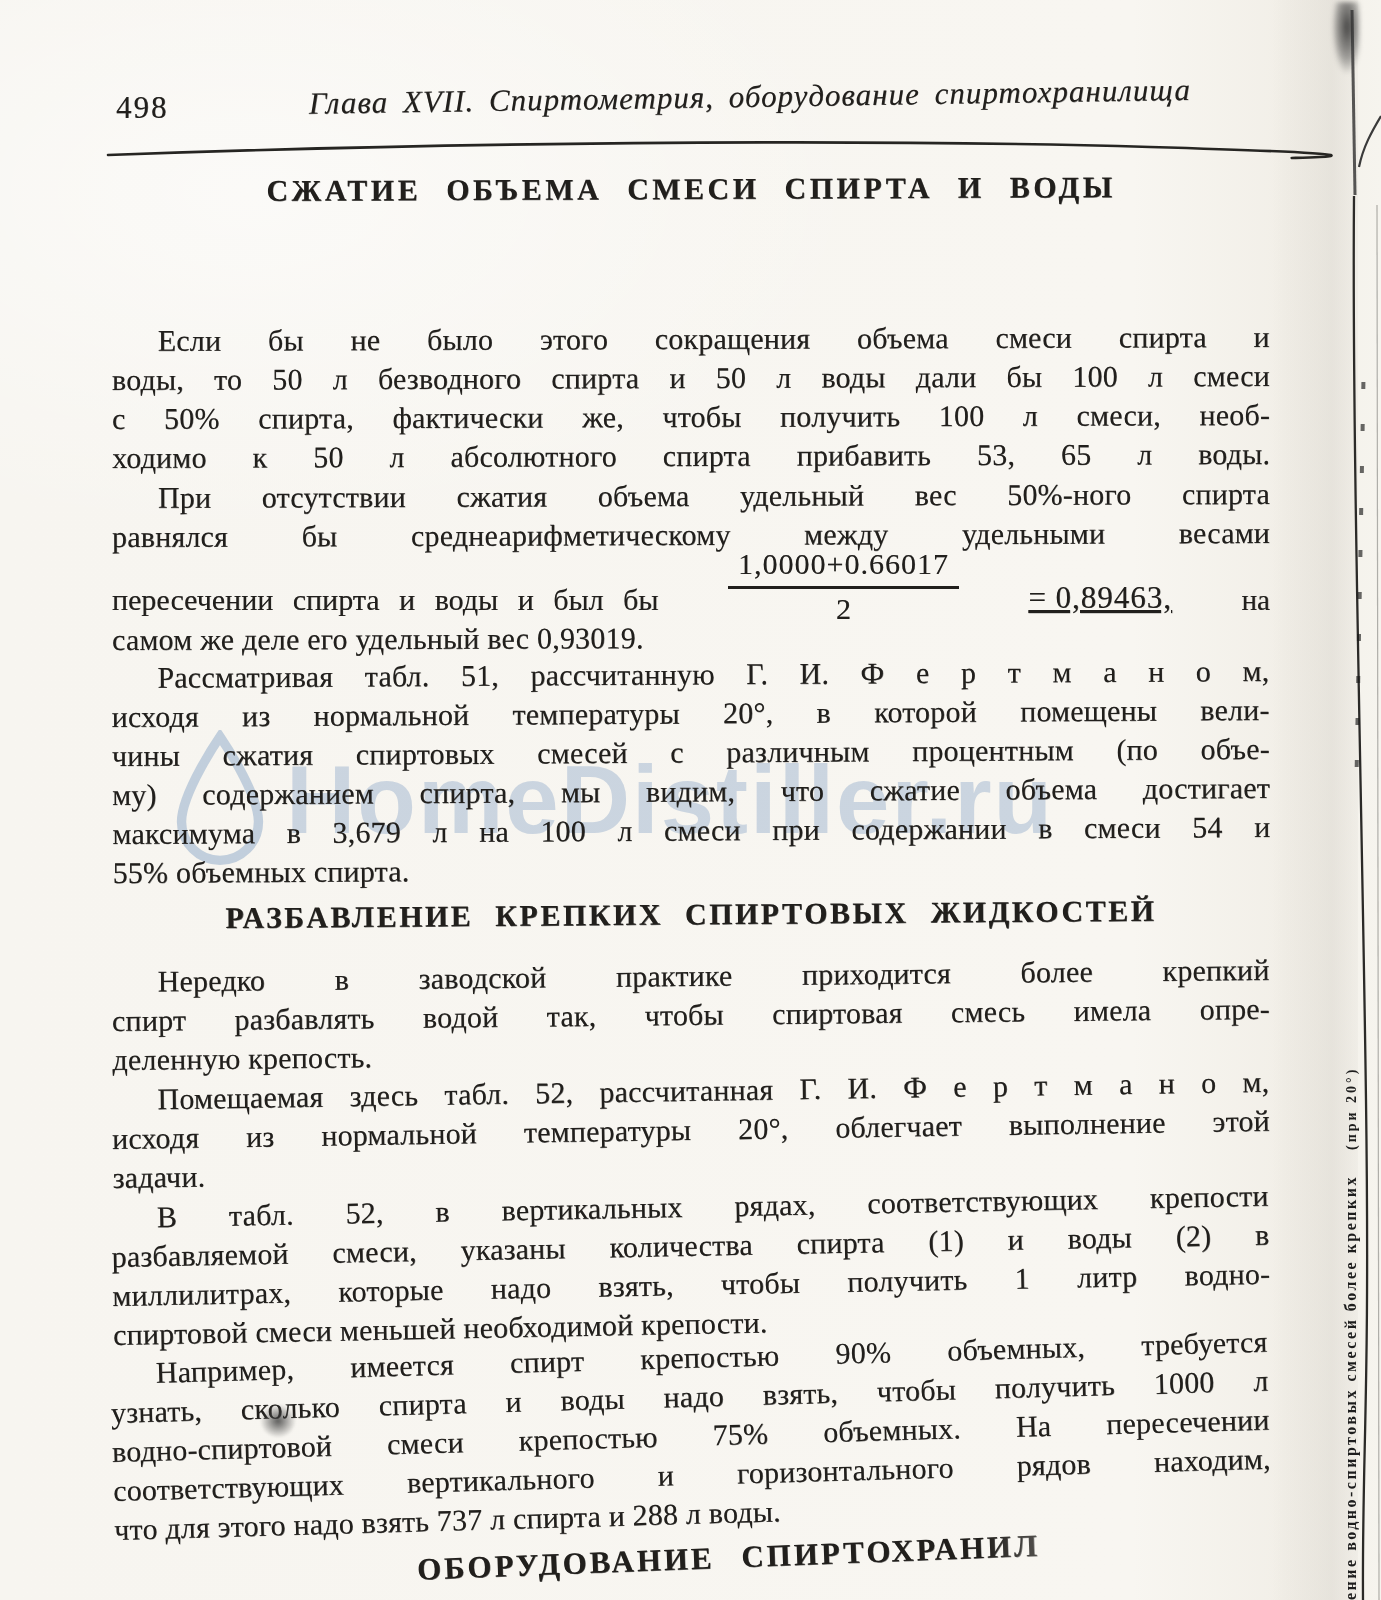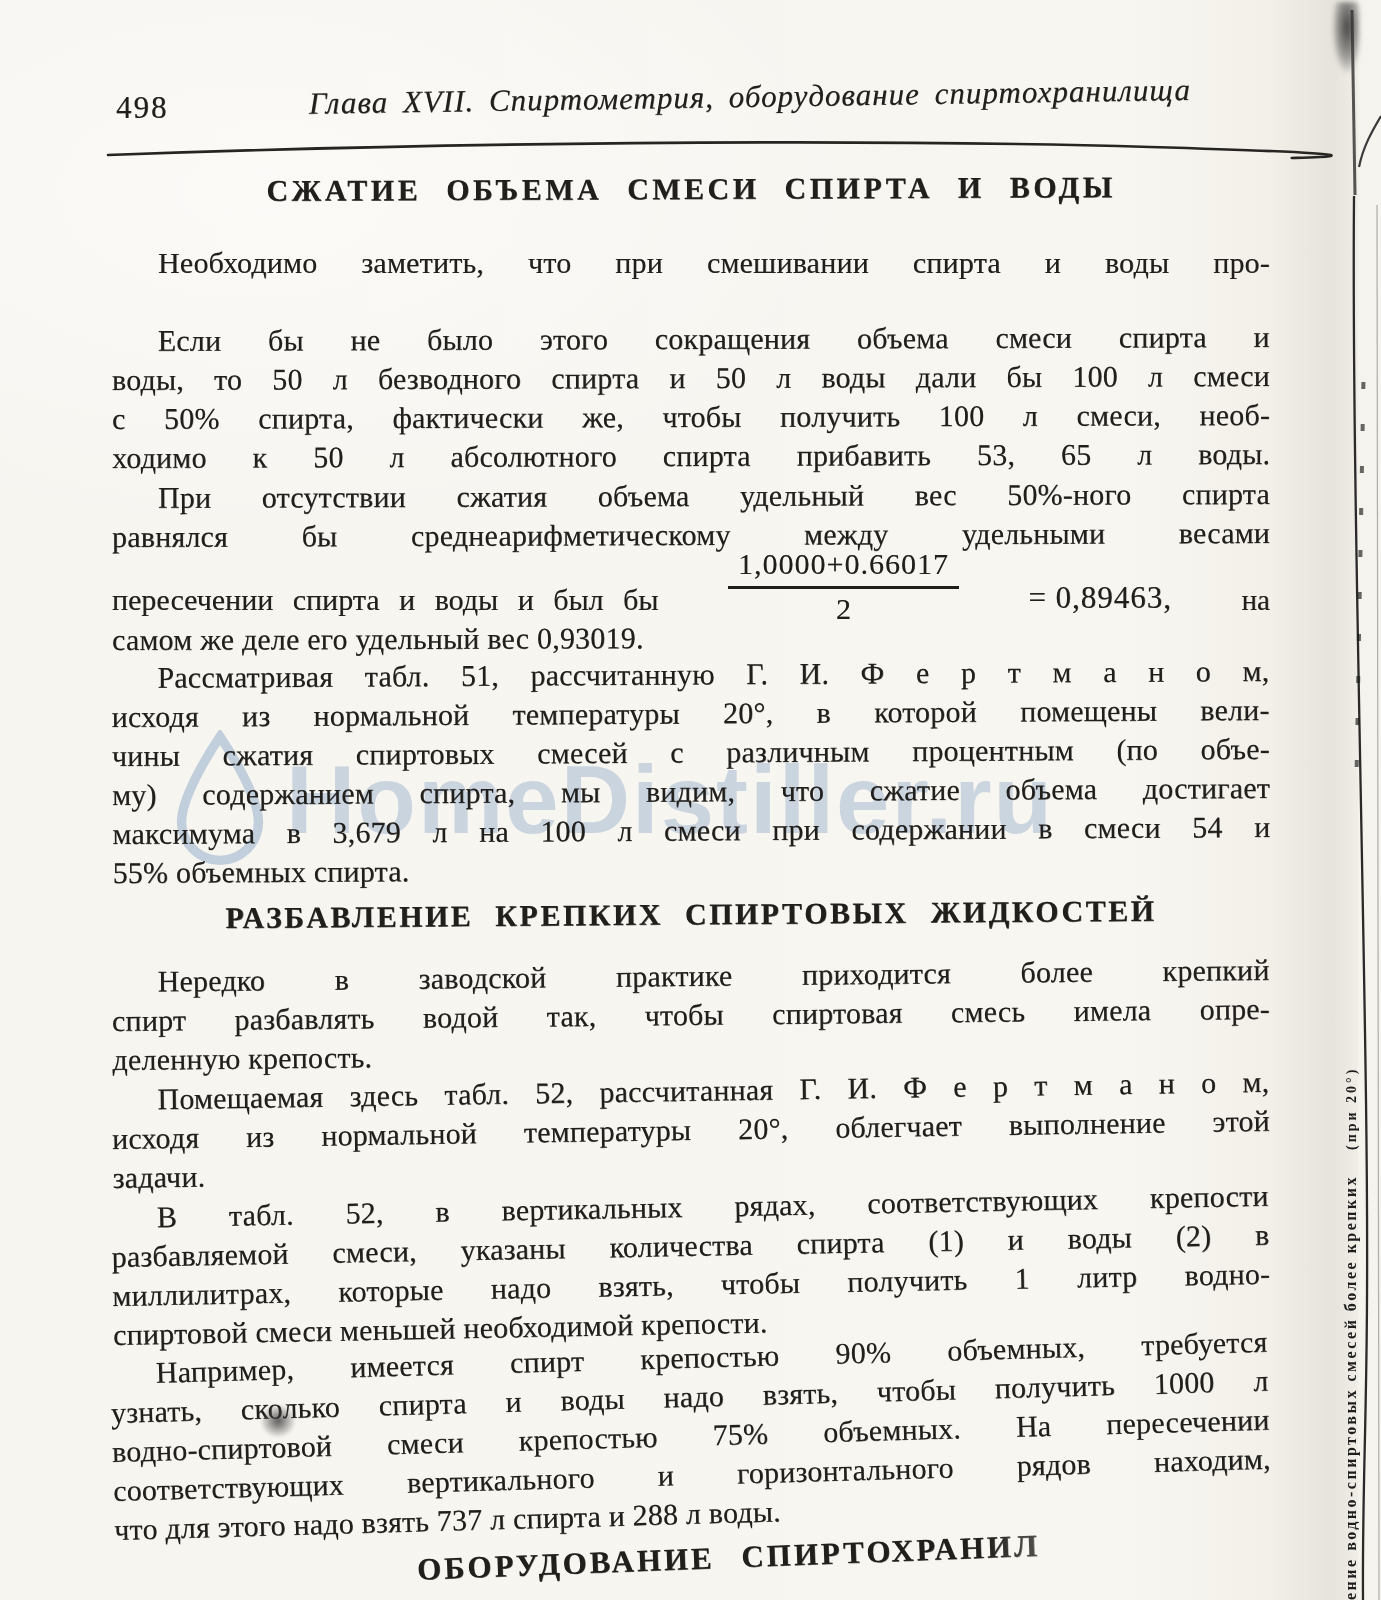--- a/index.html
+++ b/index.html
@@ -76,21 +76,21 @@
   .formula-line{
     position:absolute;left:112px;top:534px;width:1158px;height:104px;
     display:flex;align-items:center;justify-content:space-between;
     font-size:30px;z-index:2;
     text-shadow:0.35px 0.35px 0.55px rgba(25,25,25,0.55);
   }
   .formula-line .side{transform:translateY(14px);word-spacing:12px;}
   .frac{display:inline-block;text-align:center;vertical-align:middle;}
   .frac .num{display:block;padding:0 10px 5px;border-bottom:3px solid #211f1c;font-size:30px;letter-spacing:1px;}
   .frac .den{display:block;padding-top:3px;font-size:30px;}
-  .feq{font-size:31px;transform:translateY(12px);letter-spacing:1px;}
+  .feq{font-size:31px;transform:translateY(12px);letter-spacing:1px;text-decoration:underline;}
   .fna{font-size:29px;transform:translateY(14px);}
   
   .watermark{
     position:absolute;left:168px;top:730px;display:flex;align-items:center;gap:14px;
     z-index:1;pointer-events:none;
   }
   .watermark .wm-text{
     font-family:"Liberation Sans","DejaVu Sans",sans-serif;
     font-weight:bold;font-size:96px;letter-spacing:2px;
     color:rgba(140,167,199,0.42);
@@ -139,21 +139,20 @@
   <div class="watermark">
     <svg width="104" height="140" viewBox="0 0 100 134">
       <path d="M50,6 C50,6 13,60 13,88 a37,37 0 1 0 74,0 C87,60 50,6 50,6 Z" fill="none" stroke="rgba(140,167,199,0.5)" stroke-width="9"></path>
     </svg>
     <span class="wm-text">HomeDistiller.ru</span>
   </div>
 
   <div class="h1">СЖАТИЕ ОБЪЕМА СМЕСИ СПИРТА И ВОДЫ</div>
 
   <div class="para" id="p1">
-      <div class="line indent">Необходимо заметить, что при смешивании спирта и воды про-</div>
     </div>
   <div class="para" id="p2">
       <div class="line indent">Если бы не было этого сокращения объема смеси спирта и</div>
       <div class="line">воды, то 50 л безводного спирта и 50 л воды дали бы 100 л смеси</div>
       <div class="line">с 50% спирта, фактически же, чтобы получить 100 л смеси, необ-</div>
       <div class="line">ходимо к 50 л абсолютного спирта прибавить 53, 65 л воды.</div>
     </div>
   <div class="para" id="p3a">
       <div class="line indent">При отсутствии сжатия объема удельный вес 50%-ного спирта</div>
       <div class="line">равнялся бы среднеарифметическому между удельными весами</div>

